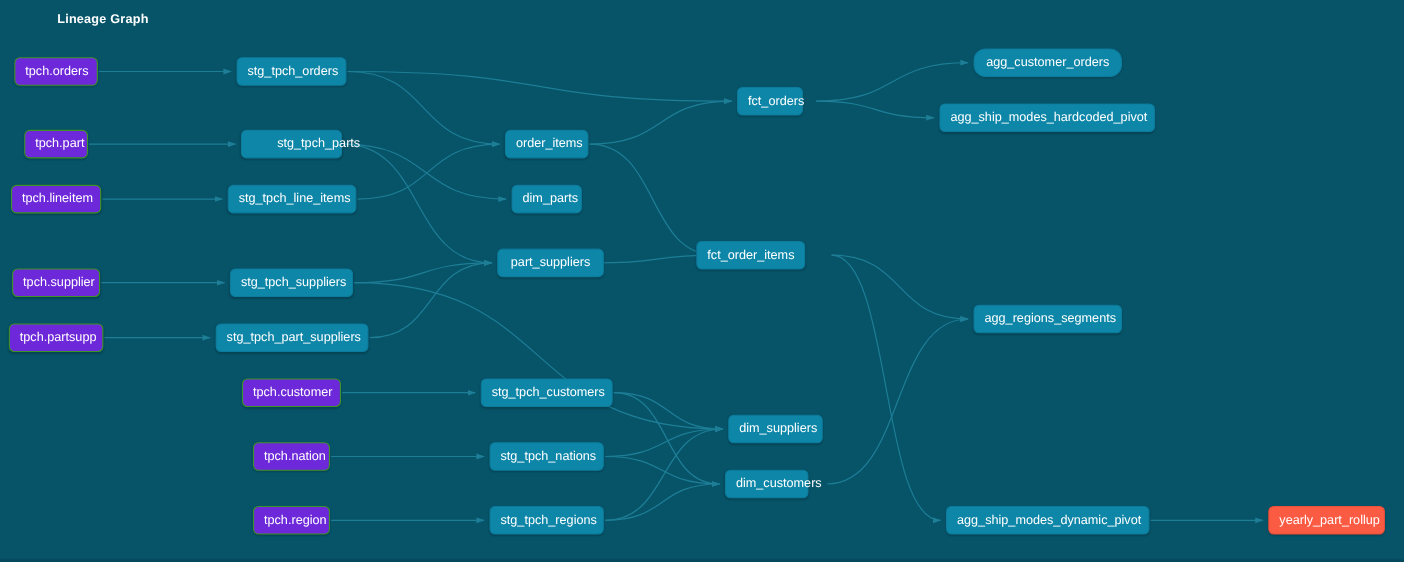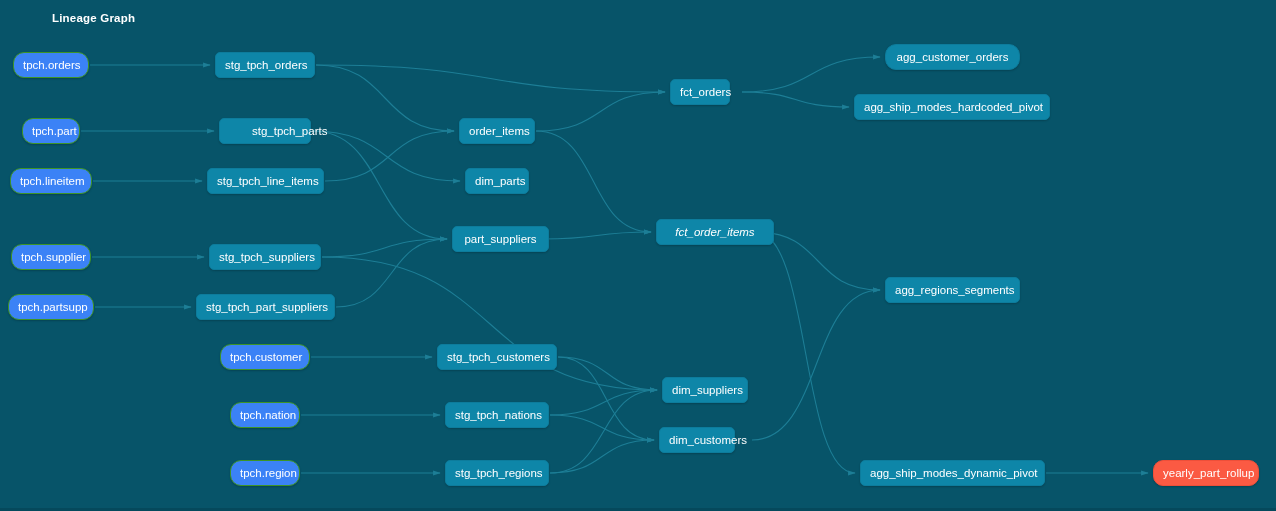--- a/index.html
+++ b/index.html
@@ -60,24 +60,23 @@
     border-radius: 5px;
     font-size: 11.5px;
     color: #ffffff;
     white-space: nowrap;
     z-index: 3;
     text-align: center;
     border-width: 1px;
     border-style: solid;
   }
   .node.source {
-    background: #3b82f6;
+    background: #6d28d9;
     border-color: #3d9426;
     box-shadow: 0 1px 2px rgba(0,0,0,0.20);
-    border-radius: 11px;
   }
   .node.model {
     background: #0e86a8;
     border-color: #0d7c9c;
     box-shadow: 0 1px 2px rgba(0,0,0,0.20);
   }
   .node.flagged {
     background: #fb5a43;
     border-color: #ee4f39;
     box-shadow: 0 1px 2px rgba(0,0,0,0.20);
@@ -145,22 +144,22 @@
       <div class="node model" style="left: 196px; top: 294px; width: 139px;"><span>stg_tpch_part_suppliers</span></div>
       <div class="node model" style="left: 437px; top: 344px; width: 120px;"><span>stg_tpch_customers</span></div>
       <div class="node model" style="left: 445px; top: 402px; width: 104px;"><span>stg_tpch_nations</span></div>
       <div class="node model" style="left: 445px; top: 460px; width: 104px;"><span>stg_tpch_regions</span></div>
       <div class="node model" style="left: 459px; top: 118px; width: 76px;"><span>order_items</span></div>
       <div class="node model" style="left: 465px; top: 168px; width: 64px;"><span>dim_parts</span></div>
       <div class="node model" style="left: 452px; top: 226px; width: 97px;"><span>part_suppliers</span></div>
       <div class="node model" style="left: 662px; top: 377px; width: 86px;"><span>dim_suppliers</span></div>
       <div class="node model" style="left: 659px; top: 427px; width: 76px;"><span>dim_customers</span></div>
       <div class="node model" style="left: 670px; top: 79px; width: 60px;"><span>fct_orders</span></div>
-      <div class="node model" style="left: 656px; top: 219px; width: 118px; font-style: italic;"><span>fct_order_items</span></div>
+      <div class="node model" style="left: 633px; top: 219px; width: 99px;"><span>fct_order_items</span></div>
       <div class="node model" style="left: 885px; top: 44px; width: 135px; border-radius: 11px;"><span>agg_customer_orders</span></div>
       <div class="node model" style="left: 854px; top: 94px; width: 196px;"><span>agg_ship_modes_hardcoded_pivot</span></div>
       <div class="node model" style="left: 885px; top: 277px; width: 135px;"><span>agg_regions_segments</span></div>
       <div class="node model" style="left: 860px; top: 460px; width: 185px;"><span>agg_ship_modes_dynamic_pivot</span></div>
-      <div class="node flagged" style="left: 1153px; top: 460px; width: 106px; border-radius: 10px;"><span>yearly_part_rollup</span></div>
+      <div class="node flagged" style="left: 1153px; top: 460px; width: 106px;"><span>yearly_part_rollup</span></div>
     </div>
 
   <div id="panel-bottom-strip"></div>
 </div>
 
 </body></html>

